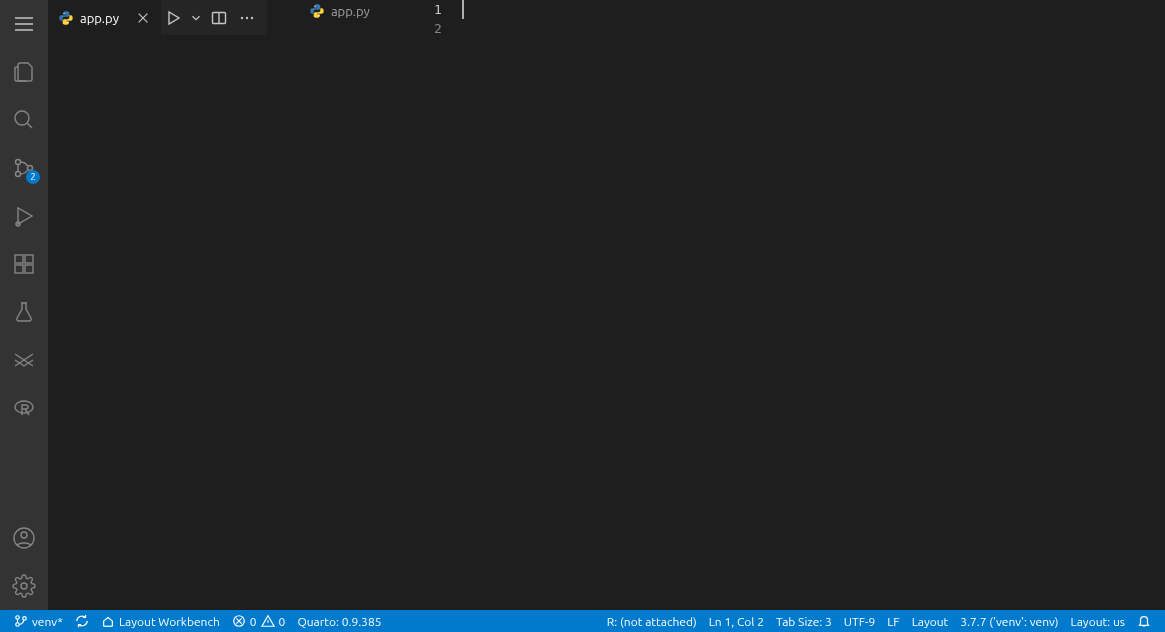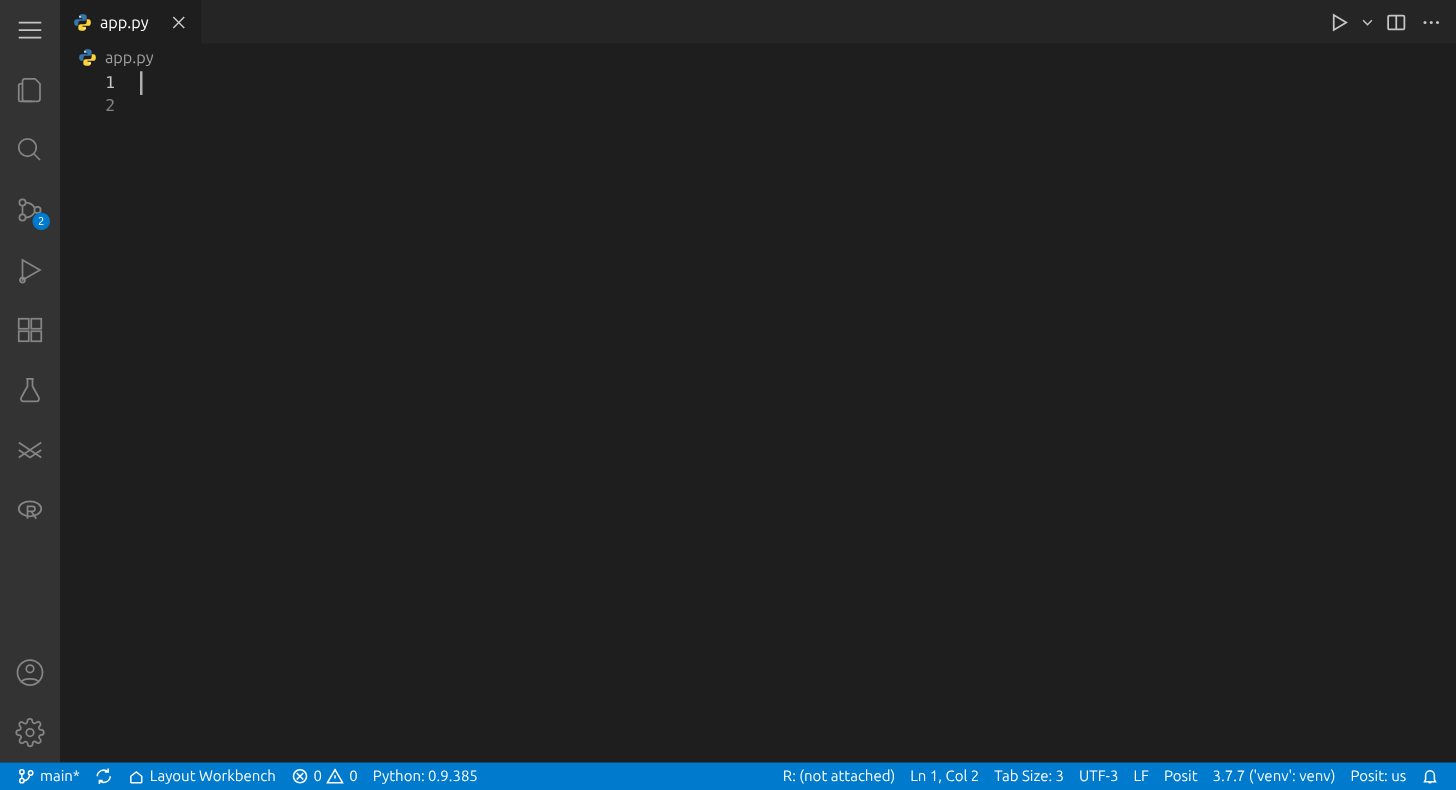--- a/index.html
+++ b/index.html
@@ -9,21 +9,21 @@
   
   .main { display: flex; flex: 1; min-height: 0; }
 
   .activity-bar { width: 48px; background: #333333; display: flex; flex-direction: column; align-items: center; padding-top: 0; }
   .activity-bar .ab-item { width: 48px; height: 48px; display: flex; align-items: center; justify-content: center; cursor: pointer; position: relative; }
   .activity-bar .ab-item svg { width: 24px; height: 24px; stroke: #858585; fill: none; stroke-width: 1.4; }
   .activity-bar .ab-item.menu svg { stroke: #c5c5c5; }
   .activity-bar .spacer { flex: 1; }
   .ab-badge { position: absolute; right: 8px; bottom: 8px; background: #007acc; color: #fff; border-radius: 10px; font-size: 9px; min-width: 14px; height: 14px; line-height: 14px; text-align: center; padding: 0 3px; }
 
-  .editor-area { flex: 1; display: flex; flex-direction: column; background: #1e1e1e; }
+  .editor-area { flex: 1; display: flex; flex-direction: row; background: #1e1e1e; gap: 28px; }
   .tabs-row { height: 35px; background: #252526; display: flex; align-items: stretch; }
   .tab { display: flex; align-items: center; padding: 0 10px; background: #1e1e1e; color: #ffffff; gap: 6px; font-size: 13px; cursor: pointer; min-width: 110px; }
   .tab .close { margin-left: 10px; width: 16px; height: 16px; display: flex; align-items: center; justify-content: center; border-radius: 3px; }
   .tab .close svg { width: 14px; height: 14px; stroke: #c5c5c5; stroke-width: 1.4; }
   .tabs-row .flex { flex: 1; }
   .tab-actions { display: flex; align-items: center; gap: 4px; padding-right: 8px; }
   .icon-btn { width: 24px; height: 24px; display: flex; align-items: center; justify-content: center; cursor: pointer; border-radius: 4px; }
   .icon-btn svg { width: 16px; height: 16px; stroke: #c5c5c5; fill: none; stroke-width: 1.4; }
 
   .breadcrumbs { height: 22px; display: flex; align-items: center; padding-left: 14px; gap: 6px; color: #a0a0a0; font-size: 13px; }
@@ -196,21 +196,21 @@
   </div>
 
   <div class="status-bar">
     <div class="sb-item">
       <svg viewBox="0 0 16 16">
           <circle cx="4" cy="4" r="2"></circle>
           <circle cx="4" cy="12" r="2"></circle>
           <circle cx="12" cy="5" r="2"></circle>
           <path d="M4 6v4M6 12c3 0 5-3 5-5"></path>
         </svg>
-      <span>main*</span>
+      <span>venv*</span>
     </div>
     <div class="sb-item">
       <svg viewBox="0 0 16 16">
           <path d="M2 8a6 6 0 0 1 10-4M14 8a6 6 0 0 1-10 4"></path>
           <path d="M12 1v3h-3M4 15v-3h3"></path>
         </svg>
     </div>
     <div class="sb-item">
       <svg viewBox="0 0 16 16">
           <path d="M3 14V8l5-4 5 4v6"></path>
@@ -224,48 +224,48 @@
           <path d="M5 5l6 6M11 5l-6 6"></path>
         </svg>
       <span>0</span>
       <svg viewBox="0 0 16 16">
           <path d="M8 2l7 12H1z"></path>
           <path d="M8 7v3M8 12v0"></path>
         </svg>
       <span>0</span>
     </div>
     <div class="sb-item">
-      <span>Python: 0.9.385</span>
+      <span>Quarto: 0.9.385</span>
     </div>
 
     <div class="sb-flex"></div>
 
     <div class="sb-item">
       <span>R: (not attached)</span>
     </div>
     <div class="sb-item">
       <span>Ln 1, Col 2</span>
     </div>
     <div class="sb-item">
       <span>Tab Size: 3</span>
     </div>
     <div class="sb-item">
-      <span>UTF-3</span>
+      <span>UTF-9</span>
     </div>
     <div class="sb-item">
       <span>LF</span>
     </div>
     <div class="sb-item">
-      <span>Posit</span>
+      <span>Layout</span>
     </div>
     <div class="sb-item">
       <span>3.7.7 ('venv': venv)</span>
     </div>
     <div class="sb-item">
-      <span>Posit: us</span>
+      <span>Layout: us</span>
     </div>
     <div class="sb-item">
       <svg viewBox="0 0 16 16">
           <path d="M4 11V7a4 4 0 0 1 8 0v4l1 2H3zM7 13a1 1 0 0 0 2 0"></path>
         </svg>
     </div>
   </div>
 </div>
 
 </body></html>

